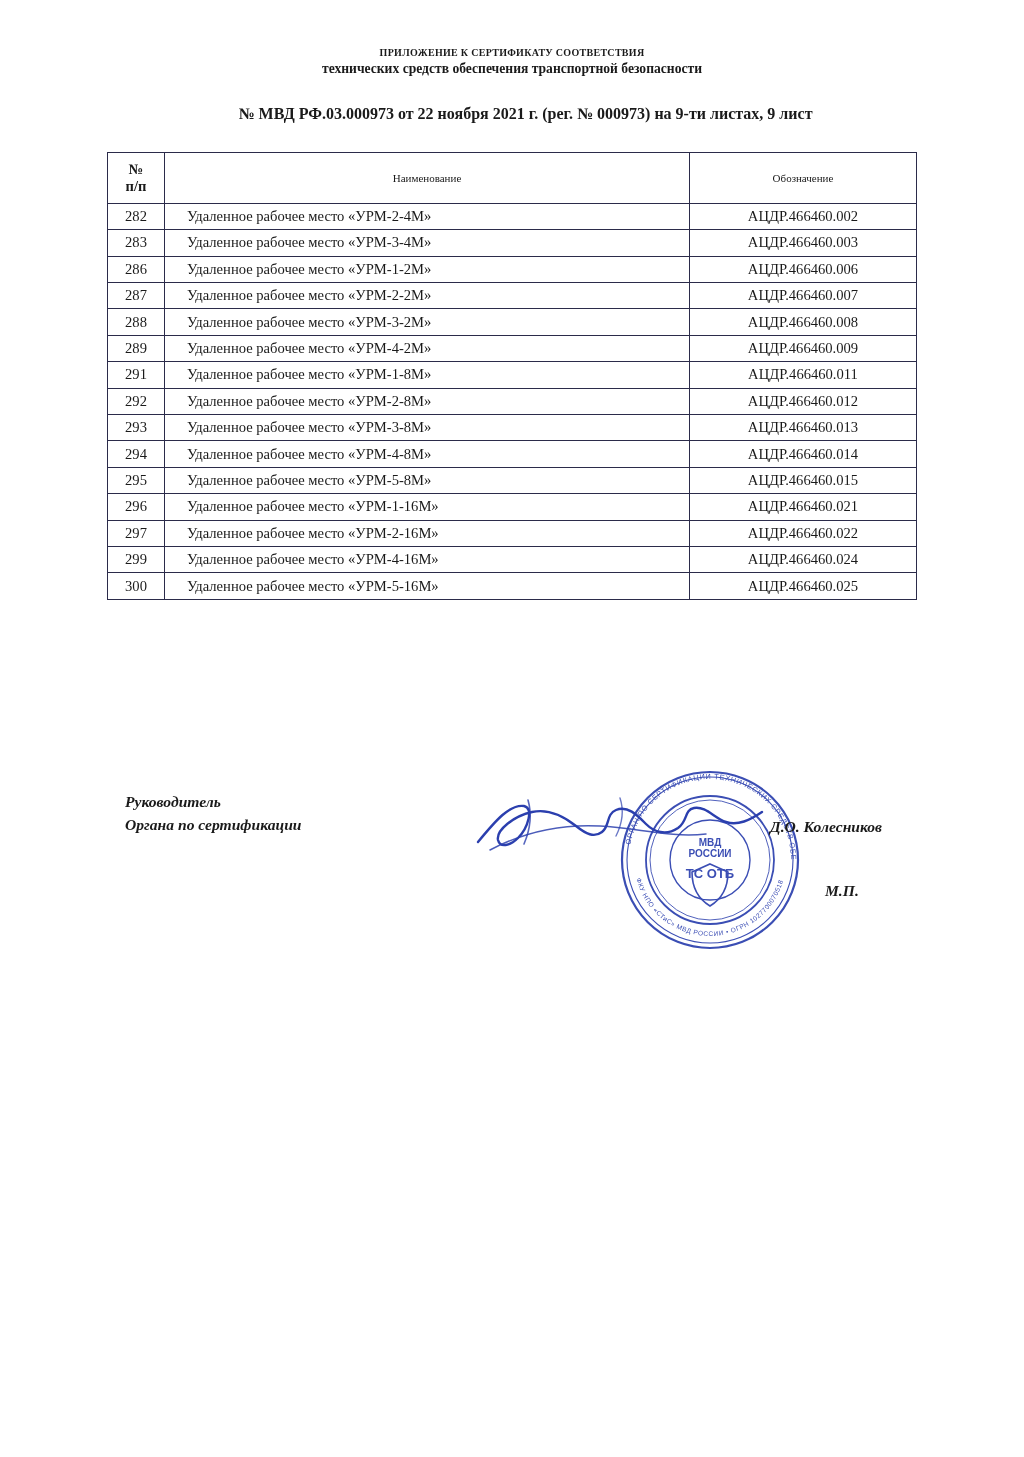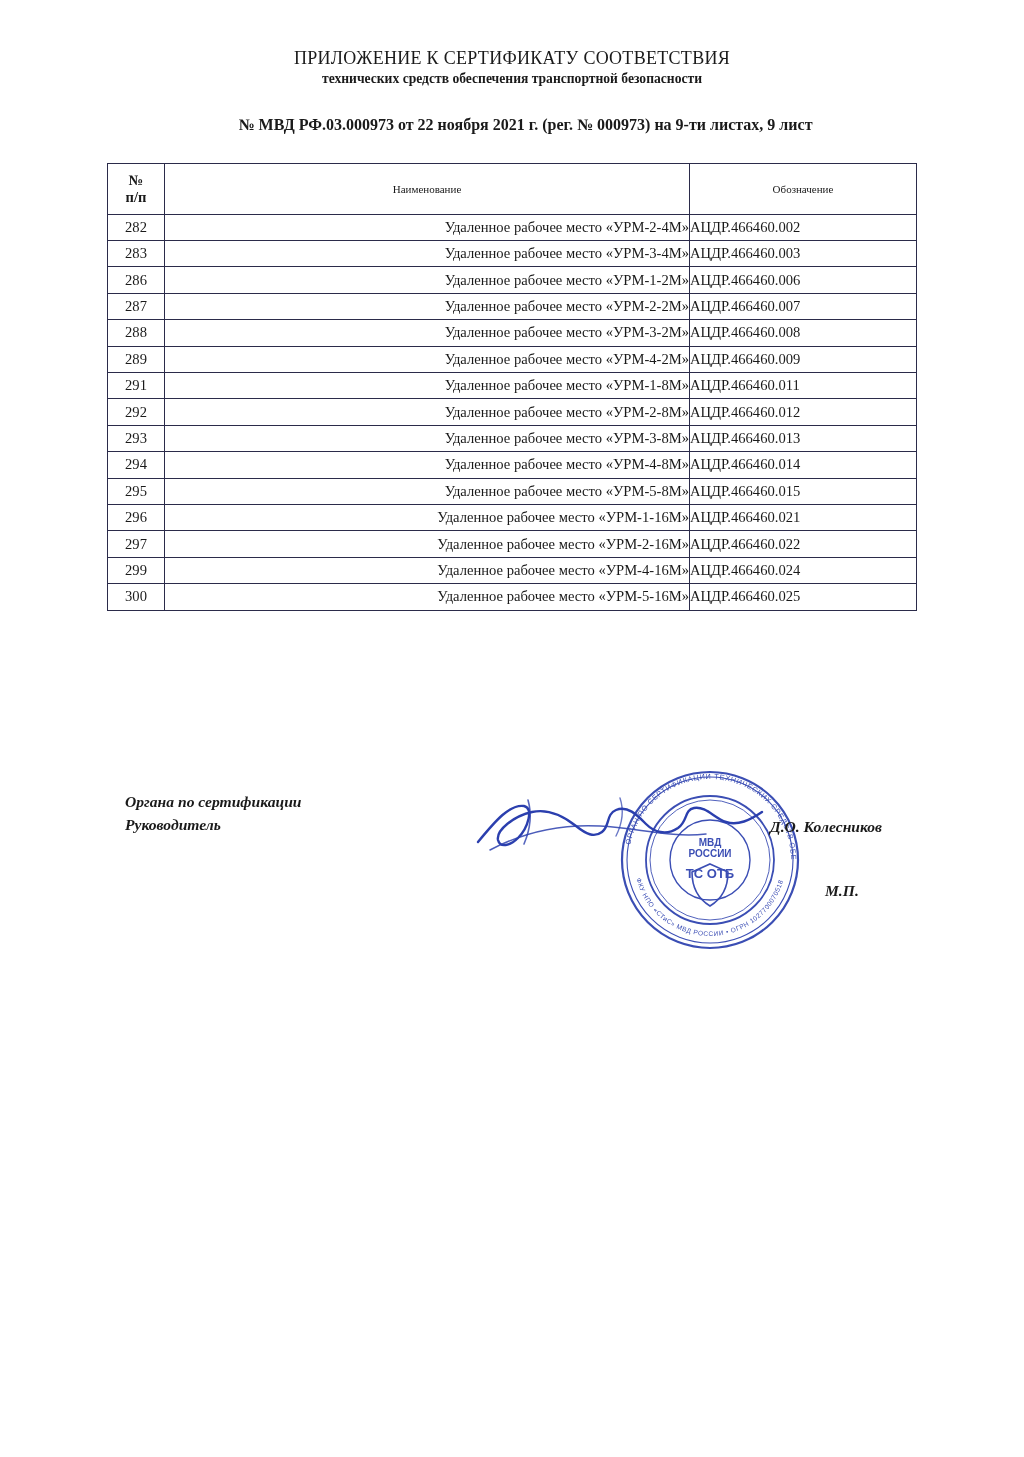--- a/index.html
+++ b/index.html
@@ -22,22 +22,22 @@
     padding: 0;
   }
 
   
   .doc-header {
     margin-top: 46px;
     text-align: center;
     line-height: 1.35;
   }
   .doc-header .line1 {
-    font-weight: normal;
-    font-size: 18px;
+    font-weight: bold;
+    font-size: 10px;
     letter-spacing: 0.3px;
   }
   .doc-header .line2,
   .doc-header .line3 {
     font-weight: bold;
     font-size: 13.6px;
   }
 
   .cert-line {
     margin-top: 27px;
@@ -81,25 +81,25 @@
   }
   table.reg tbody td {
     height: 25.4px;
     vertical-align: middle;
   }
   table.reg tbody td.c-num {
     text-align: center;
     width: 56px;
   }
   table.reg tbody td.c-name {
-    text-align: right;
-    padding-left: 10px;
+    text-align: left;
+    padding-left: 22px;
   }
   table.reg tbody td.c-des {
-    text-align: left;
+    text-align: center;
     width: 226px;
   }
 
   
   .sign-block {
     position: absolute;
     left: 125px;
     top: 790px;
     width: 840px;
     height: 200px;
@@ -252,22 +252,22 @@
             <td class="c-num">300</td>
             <td class="c-name">Удаленное рабочее место «УРМ-5-16М»</td>
             <td class="c-des">АЦДР.466460.025</td>
           </tr>
         </tbody>
     </table>
   </div>
 
   <div class="sign-block">
     <div class="sign-role">
+      <div>Руководитель</div>
       <div>Органа по сертификации</div>
-      <div>Руководитель</div>
     </div>
 
     <svg class="scribble" viewBox="0 0 300 90" fill="none">
       <path d="M8 62 C26 40 40 24 54 26 C64 28 58 48 48 58 C40 66 30 68 28 60 C26 50 44 36 62 32
                C80 28 96 38 106 46 C116 54 124 58 132 52 C140 46 136 34 146 30 C158 25 168 36 176 44
                C184 52 196 56 208 48 C218 41 214 30 224 28 C236 26 244 38 256 42 C268 46 280 40 292 32" stroke="#2b3fae" stroke-width="2.4" stroke-linecap="round"></path>
       <path d="M20 70 C54 52 92 44 130 46 C168 48 200 58 236 54" stroke="#2b3fae" stroke-width="1.5" stroke-linecap="round" opacity="0.85"></path>
       <path d="M58 20 C62 34 60 50 54 64" stroke="#2b3fae" stroke-width="1.6" stroke-linecap="round" opacity="0.8"></path>
       <path d="M150 18 C154 30 152 44 146 56" stroke="#2b3fae" stroke-width="1.4" stroke-linecap="round" opacity="0.7"></path>
     </svg>

